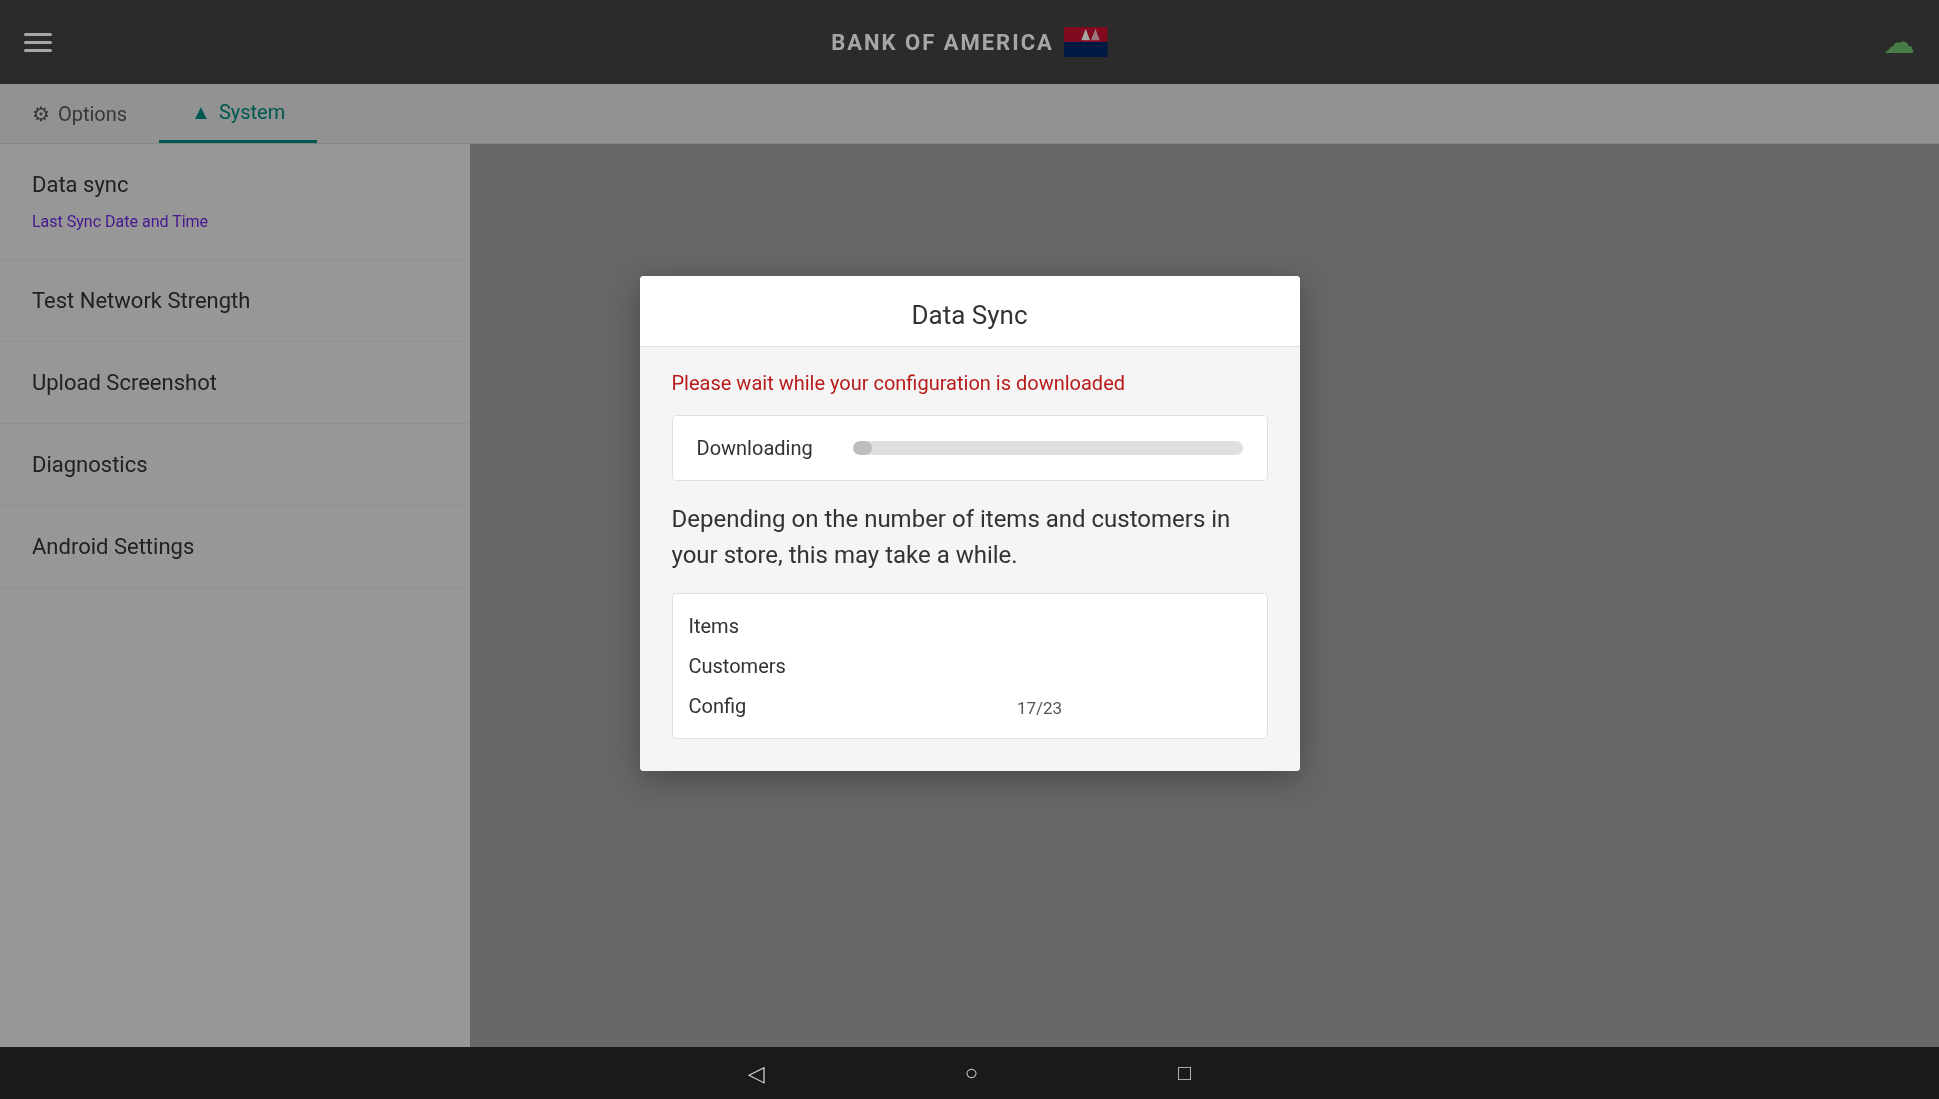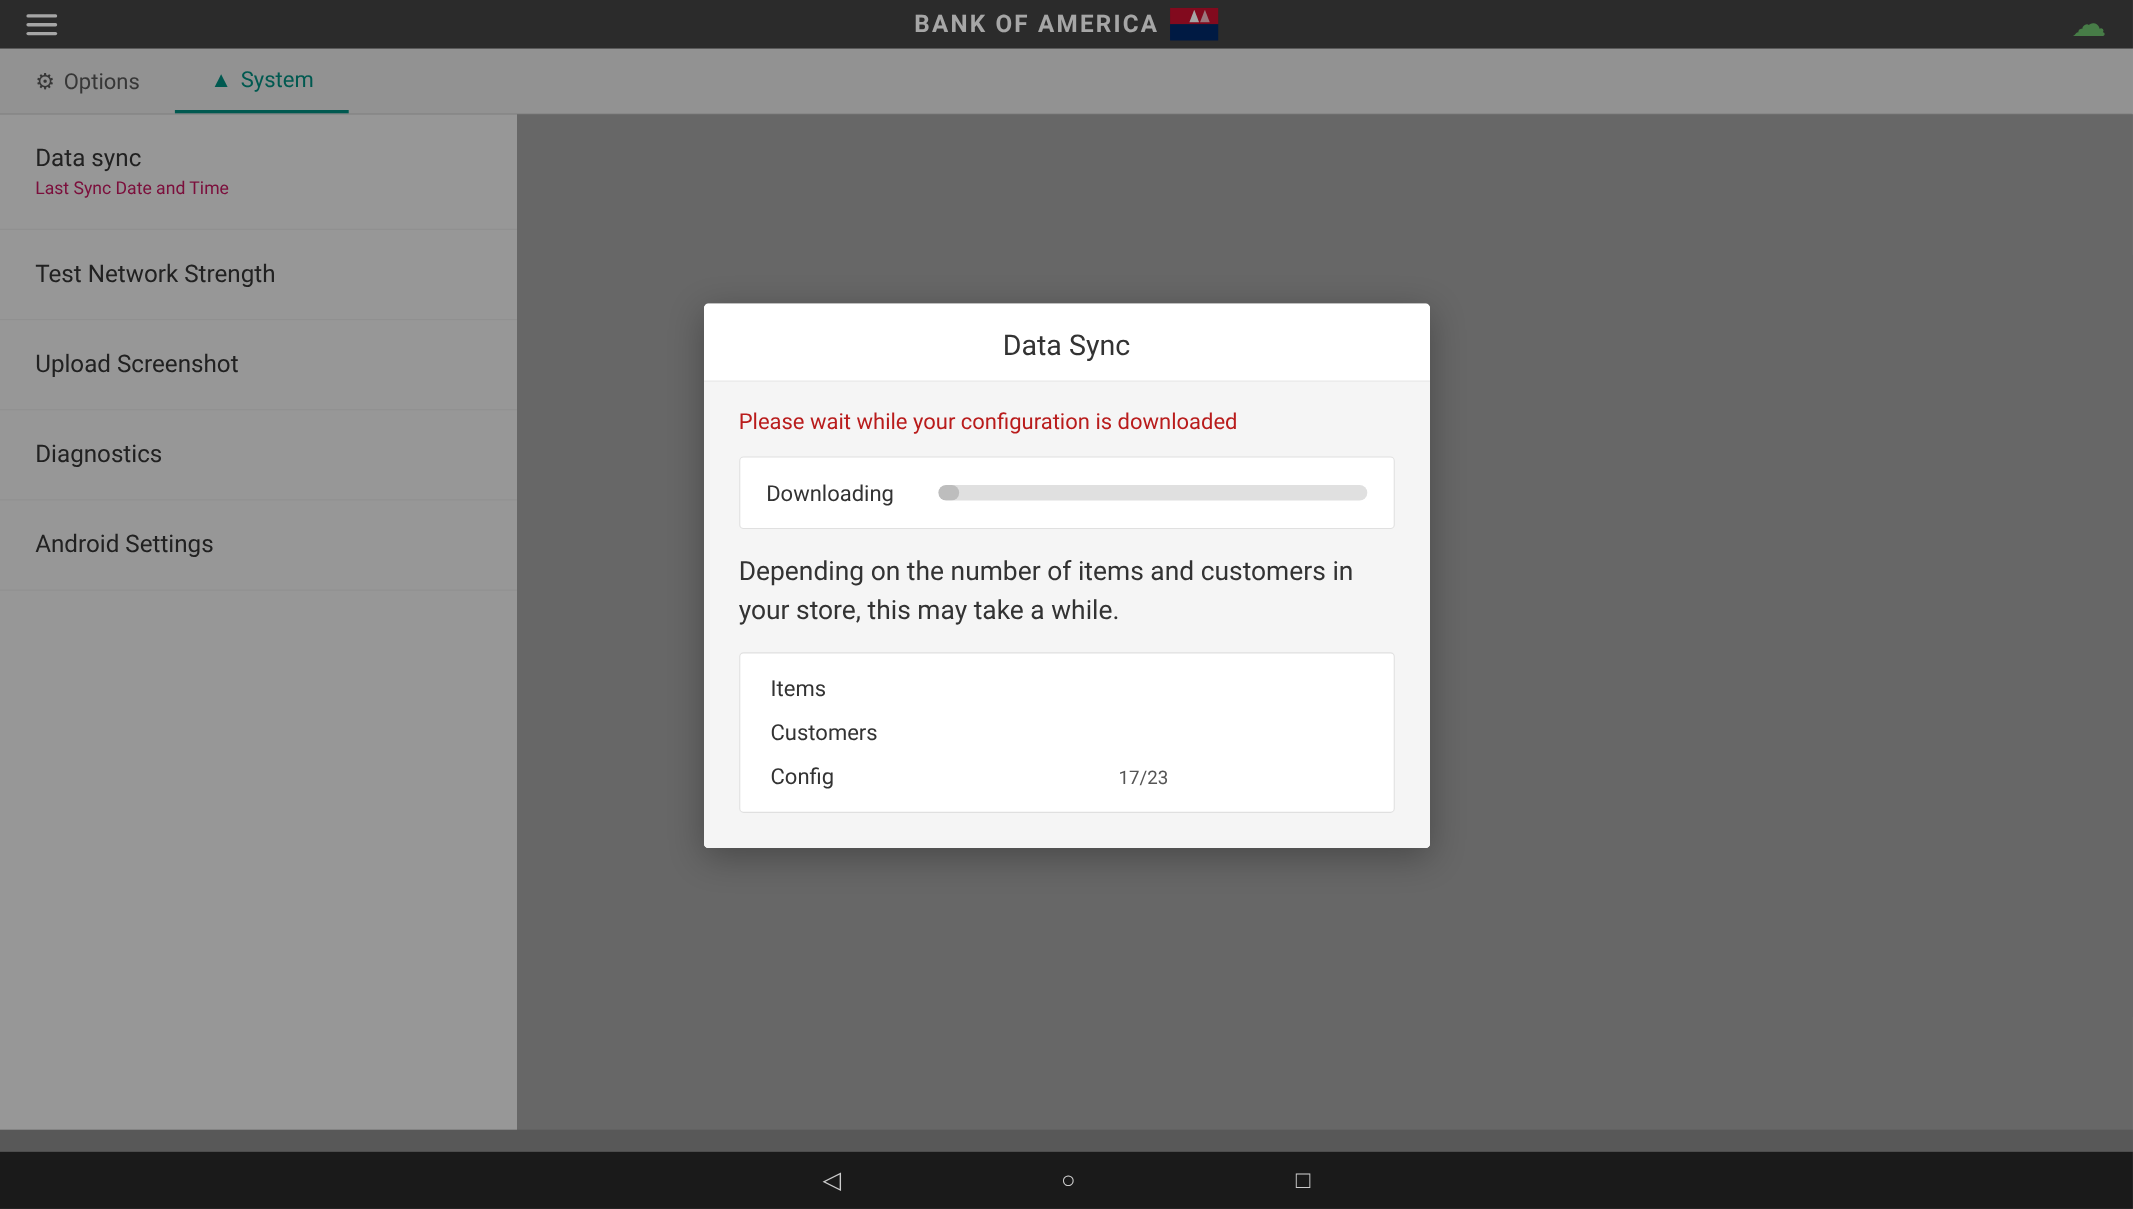--- a/index.html
+++ b/index.html
@@ -9,21 +9,21 @@
       height: 1099px;
       background: #888;
       font-family: 'Roboto', Arial, sans-serif;
       overflow: hidden;
       position: relative;
     }
 
     
     .top-bar {
       width: 100%;
-      height: 44px;
+      height: 84px;
       background: #424242;
       display: flex;
       align-items: center;
       justify-content: space-between;
       padding: 0 24px;
       position: relative;
       z-index: 1;
     }
 
     .hamburger-icon {
@@ -114,22 +114,22 @@
     .sidebar-item {
       padding: 28px 32px;
       font-size: 22px;
       color: #333;
       cursor: pointer;
       border-bottom: 1px solid #ddd;
     }
 
     .sidebar-item .sub-label {
       font-size: 16px;
-      color: #be185d;
-      margin-top: 4px;
+      color: #6d28d9;
+      margin-top: 15px;
     }
 
     
     .bg-content {
       flex: 1;
       background: #9e9e9e;
       display: flex;
       align-items: center;
       justify-content: center;
     }
@@ -248,21 +248,21 @@
       font-size: 24px;
       color: #333;
       margin-bottom: 20px;
       line-height: 1.5;
     }
 
     .progress-section {
       background: #fff;
       border: 1px solid #e0e0e0;
       border-radius: 4px;
-      padding: 20px 28px;
+      padding: 20px 16px;
     }
 
     .progress-row {
       display: flex;
       align-items: center;
       gap: 20px;
       margin-bottom: 16px;
     }
 
     .progress-row:last-child {

